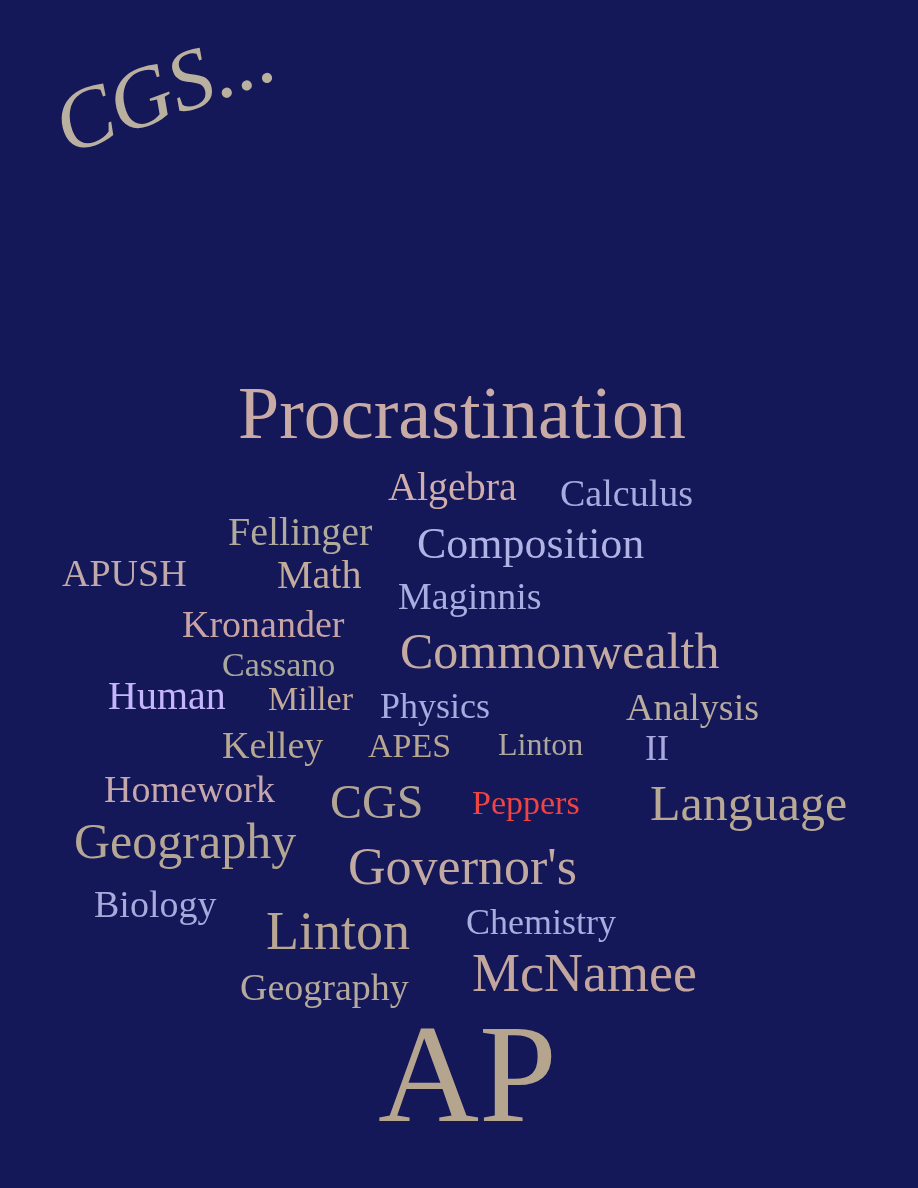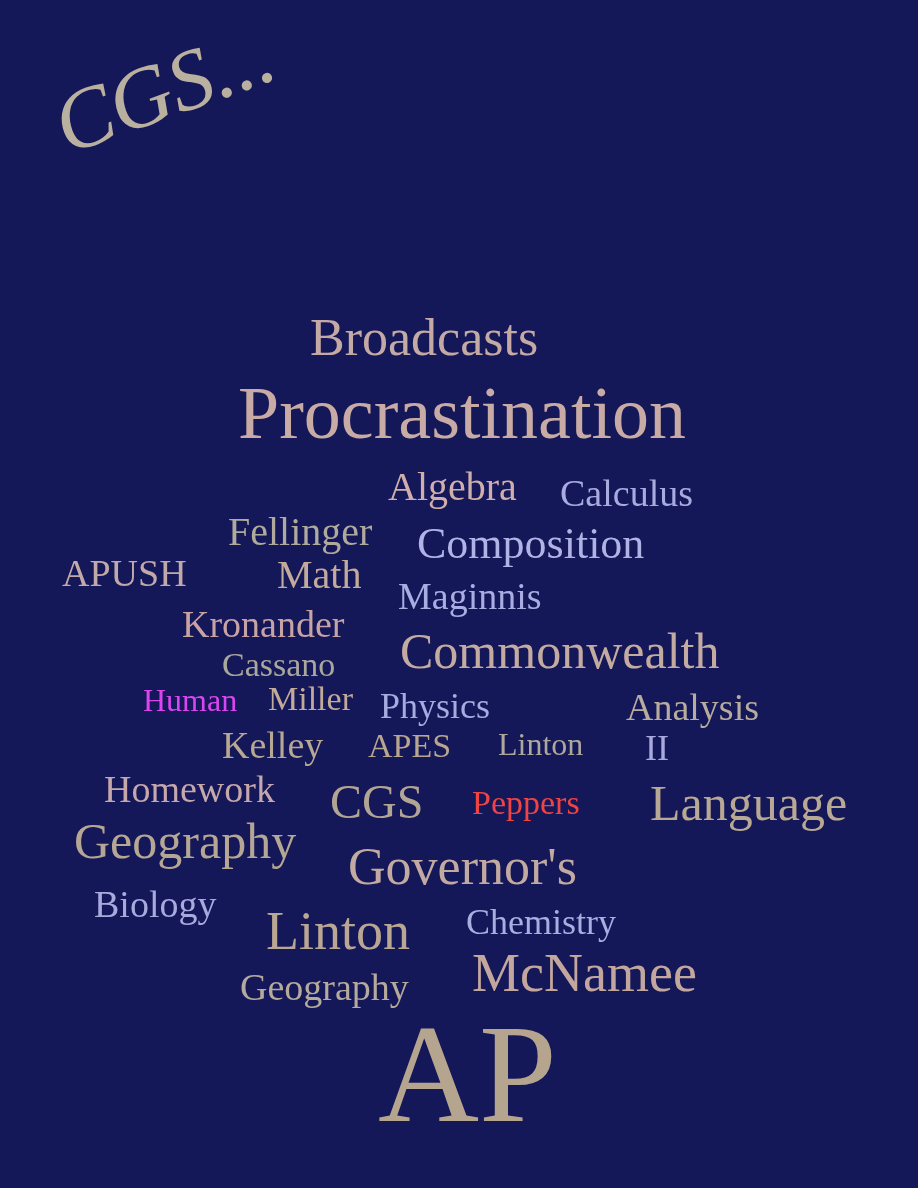--- a/index.html
+++ b/index.html
@@ -25,33 +25,32 @@
   }
   .serif  { font-family: "Liberation Serif", "DejaVu Serif", serif; }
   .sans   { font-family: "Liberation Sans", "DejaVu Sans", sans-serif; }
   .italic { font-style: italic; }
 </style>
 </head>
 <body>
 
 <div id="cloud" style="width: 918px; height: 1188px; background: rgb(20, 23, 88);">
     <span class="word serif italic" style="left: 72px; top: 168px; font-size: 86px; color: rgb(185, 176, 160); font-weight: 400; transform: translateY(-100%) rotate(-20deg); transform-origin: left bottom;">CGS...</span>
-    <span class="word serif" style="left: 310px; top: 364px; font-size: 52px; color: rgb(197, 169, 164); font-weight: 400; transform: translateY(-100%) rotate(0deg); transform-origin: left bottom;">Broadcasts</span>
     <span class="word serif" style="left: 238px; top: 450px; font-size: 74px; color: rgb(200, 171, 164); font-weight: 400; transform: translateY(-100%) rotate(0deg); transform-origin: left bottom;">Procrastination</span>
     <span class="word serif" style="left: 560px; top: 512px; font-size: 38px; color: rgb(169, 171, 224); font-weight: 400; transform: translateY(-100%) rotate(0deg); transform-origin: left bottom;">Calculus</span>
     <span class="word serif" style="left: 388px; top: 507px; font-size: 40px; color: rgb(208, 174, 171); font-weight: 400; transform: translateY(-100%) rotate(0deg); transform-origin: left bottom;">Algebra</span>
     <span class="word serif" style="left: 228px; top: 552px; font-size: 40px; color: rgb(176, 170, 156); font-weight: 400; transform: translateY(-100%) rotate(0deg); transform-origin: left bottom;">Fellinger</span>
     <span class="word serif" style="left: 417px; top: 566px; font-size: 44px; color: rgb(176, 179, 228); font-weight: 400; transform: translateY(-100%) rotate(0deg); transform-origin: left bottom;">Composition</span>
     <span class="word serif" style="left: 62px; top: 592px; font-size: 38px; color: rgb(192, 169, 168); font-weight: 400; transform: translateY(-100%) rotate(0deg); transform-origin: left bottom;">APUSH</span>
     <span class="word serif" style="left: 277px; top: 595px; font-size: 40px; color: rgb(194, 171, 154); font-weight: 400; transform: translateY(-100%) rotate(0deg); transform-origin: left bottom;">Math</span>
     <span class="word serif" style="left: 398px; top: 615px; font-size: 38px; color: rgb(170, 173, 225); font-weight: 400; transform: translateY(-100%) rotate(0deg); transform-origin: left bottom;">Maginnis</span>
     <span class="word serif" style="left: 182px; top: 643px; font-size: 38px; color: rgb(199, 163, 163); font-weight: 400; transform: translateY(-100%) rotate(0deg); transform-origin: left bottom;">Kronander</span>
     <span class="word serif" style="left: 400px; top: 676px; font-size: 50px; color: rgb(196, 171, 162); font-weight: 400; transform: translateY(-100%) rotate(0deg); transform-origin: left bottom;">Commonwealth</span>
     <span class="word serif" style="left: 222px; top: 682px; font-size: 34px; color: rgb(170, 167, 156); font-weight: 400; transform: translateY(-100%) rotate(0deg); transform-origin: left bottom;">Cassano</span>
-    <span class="word serif" style="left: 108px; top: 716px; font-size: 32px; color: #d946ef; font-weight: 400; transform: translateY(-100%) rotate(0deg); transform-origin: left bottom; margin-left: 35px;">Human</span>
+    <span class="word serif" style="left: 108px; top: 716px; font-size: 40px; color: #c4b5fd; font-weight: 400; transform: translateY(-100%) rotate(0deg); transform-origin: left bottom;">Human</span>
     <span class="word serif" style="left: 268px; top: 716px; font-size: 34px; color: rgb(196, 171, 153); font-weight: 400; transform: translateY(-100%) rotate(0deg); transform-origin: left bottom;">Miller</span>
     <span class="word serif" style="left: 380px; top: 724px; font-size: 36px; color: rgb(168, 171, 224); font-weight: 400; transform: translateY(-100%) rotate(0deg); transform-origin: left bottom;">Physics</span>
     <span class="word serif" style="left: 626px; top: 726px; font-size: 38px; color: rgb(183, 172, 157); font-weight: 400; transform: translateY(-100%) rotate(0deg); transform-origin: left bottom;">Analysis</span>
     <span class="word serif" style="left: 222px; top: 764px; font-size: 38px; color: rgb(182, 168, 147); font-weight: 400; transform: translateY(-100%) rotate(0deg); transform-origin: left bottom;">Kelley</span>
     <span class="word serif" style="left: 368px; top: 763px; font-size: 34px; color: rgb(184, 166, 143); font-weight: 400; transform: translateY(-100%) rotate(0deg); transform-origin: left bottom;">APES</span>
     <span class="word serif" style="left: 498px; top: 760px; font-size: 32px; color: rgb(174, 167, 156); font-weight: 400; transform: translateY(-100%) rotate(0deg); transform-origin: left bottom;">Linton</span>
     <span class="word serif" style="left: 645px; top: 766px; font-size: 36px; color: rgb(169, 169, 221); font-weight: 400; transform: translateY(-100%) rotate(0deg); transform-origin: left bottom;">II</span>
     <span class="word serif" style="left: 104px; top: 808px; font-size: 38px; color: rgb(198, 167, 172); font-weight: 400; transform: translateY(-100%) rotate(0deg); transform-origin: left bottom;">Homework</span>
     <span class="word serif" style="left: 330px; top: 826px; font-size: 48px; color: rgb(179, 165, 147); font-weight: 400; transform: translateY(-100%) rotate(0deg); transform-origin: left bottom;">CGS</span>
     <span class="word serif" style="left: 472px; top: 820px; font-size: 34px; color: #ef4444; font-weight: 400; transform: translateY(-100%) rotate(0deg); transform-origin: left bottom;">Peppers</span>

